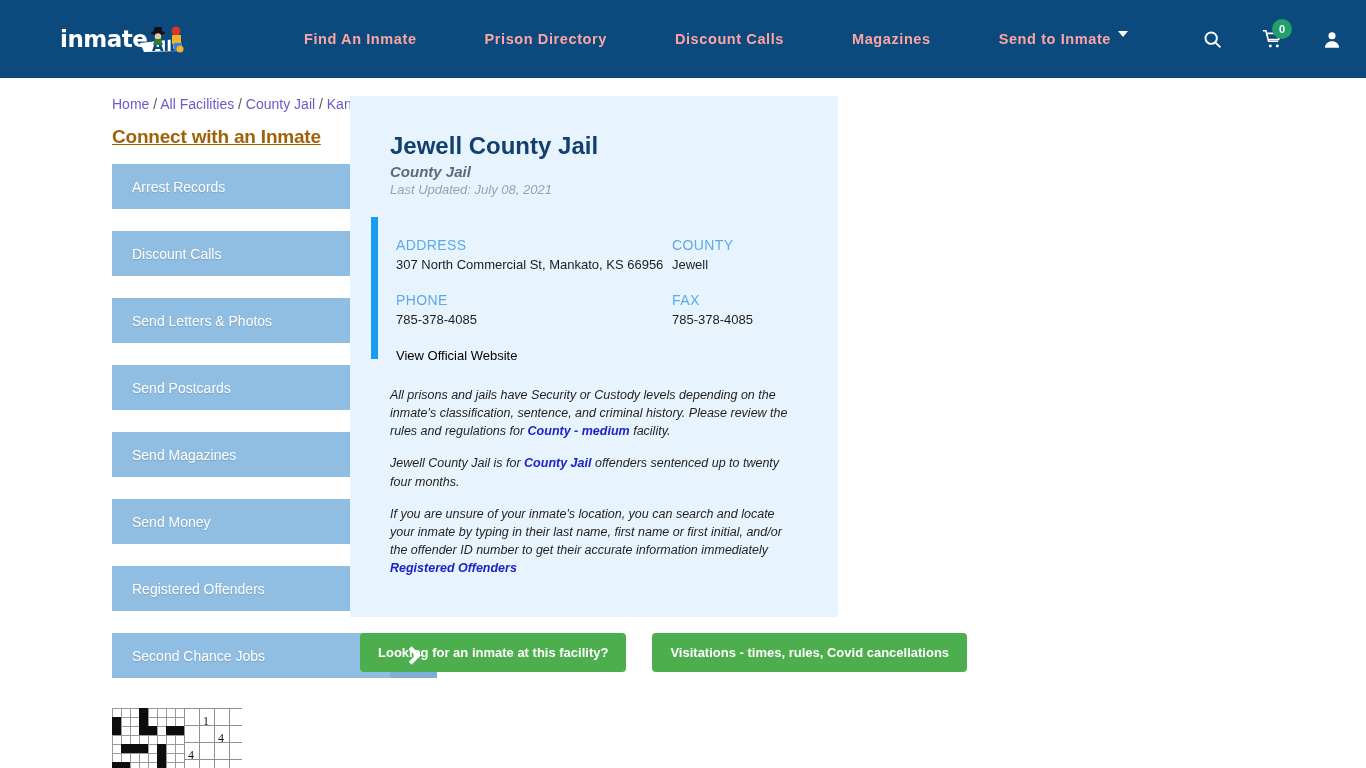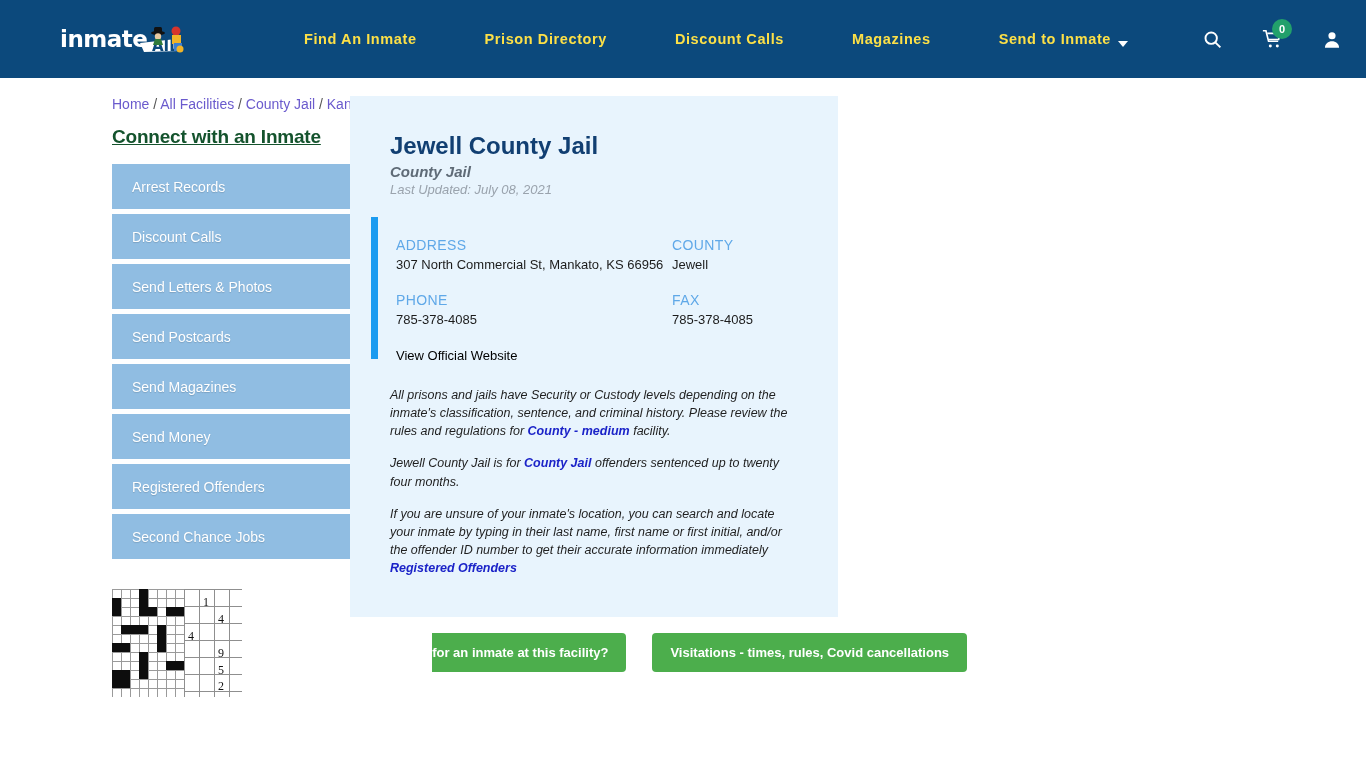--- a/index.html
+++ b/index.html
@@ -39,27 +39,27 @@
     width: 52px; height: 30px;
     z-index: 1;
   }
   .nav {
     display: flex; align-items: center;
     flex: 1 1 auto;
     justify-content: space-around;
     padding: 0 20px 0 60px;
   }
   .nav-item {
-    color: #fde047;
+    color: #fca5a5;
     font-size: 14.5px;
     font-weight: 700;
     letter-spacing: 0.6px;
     white-space: nowrap;
     cursor: pointer;
-    display: flex; align-items: flex-end; gap: 7px;
+    display: flex; align-items: flex-start; gap: 7px;
   }
   .caret {
     width: 0; height: 0;
     border-left: 5px solid transparent;
     border-right: 5px solid transparent;
     border-top: 6px solid #ffffff;
     display: inline-block;
   }
   .icons {
     display: flex; align-items: center; gap: 38px;
@@ -93,32 +93,32 @@
   }
   .breadcrumb a {
     color: #6a5acd;
     text-decoration: none;
   }
   .breadcrumb .sep { color: #555; }
 
   .sec-title {
     font-size: 19px;
     font-weight: 700;
-    color: #14532d;
+    color: #a16207;
     text-decoration: underline;
     margin: 0 0 16px 0;
     letter-spacing: -0.2px;
   }
 
   .side-list { width: 325px; }
   .side-btn {
     display: flex;
     align-items: stretch;
     height: 45px;
-    margin-bottom: 5px;
+    margin-bottom: 22px;
     background: #90bde2;
     cursor: pointer;
     overflow: hidden;
     gap: 48px;
   }
   .side-btn .lbl {
     flex: 1 1 auto;
     display: flex; align-items: center;
     padding-left: 20px;
     color: #ffffff;

